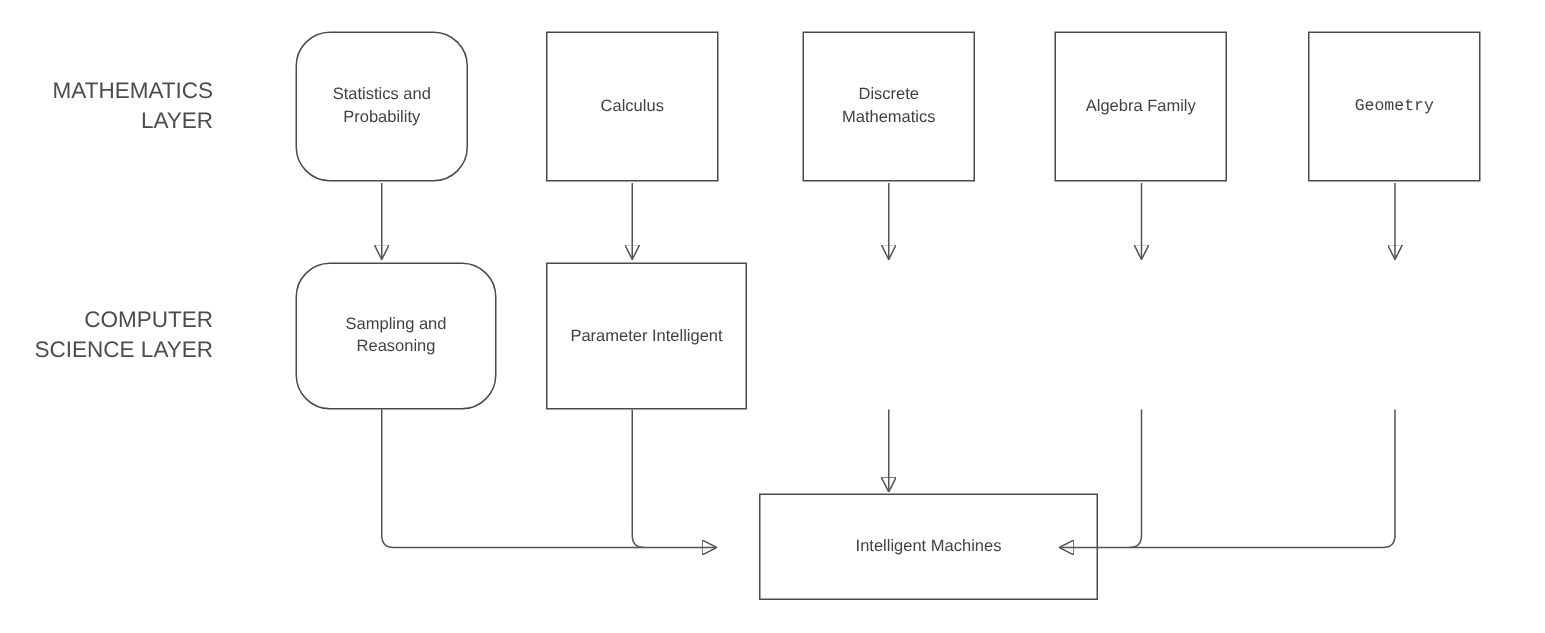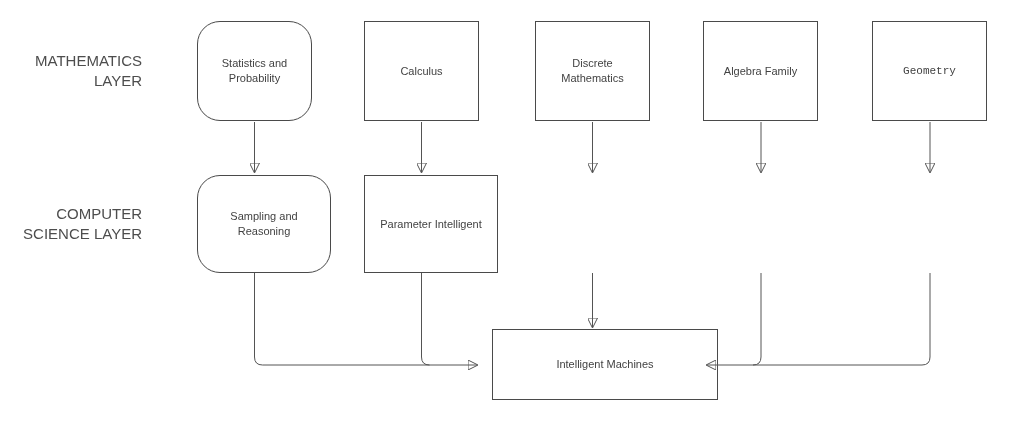--- a/index.html
+++ b/index.html
@@ -44,21 +44,21 @@
     padding: 0 12px;
   }
   .row-math { top: 21px;  width: 115px; height: 100px; }
   .row-cs   { top: 175px; width: 134px; height: 98px;  }
   .col-1 { left: 197px; border-radius: 23px; }
   .col-2 { left: 364px; }
   .col-3 { left: 535px; }
   .col-4 { left: 703px; }
   .col-5 { left: 872px; font-family: Liberation Mono, monospace; }
   .node.output {
-    left: 492px;
+    left: 506px;
     top: 329px;
     width: 226px;
     height: 71px;
   }
   svg.connectors {
     position: absolute;
     left: 0;
     top: 0;
     width: 1030px;
     height: 422px;

